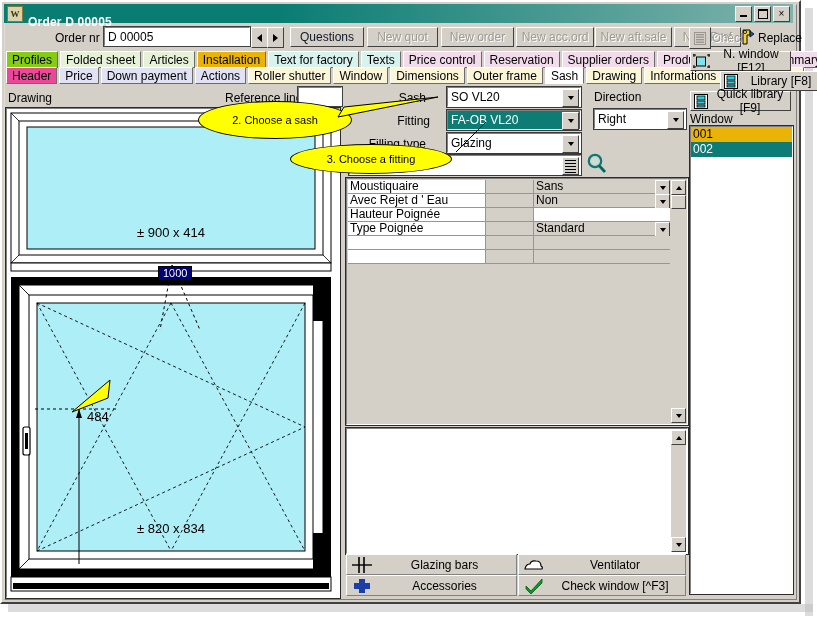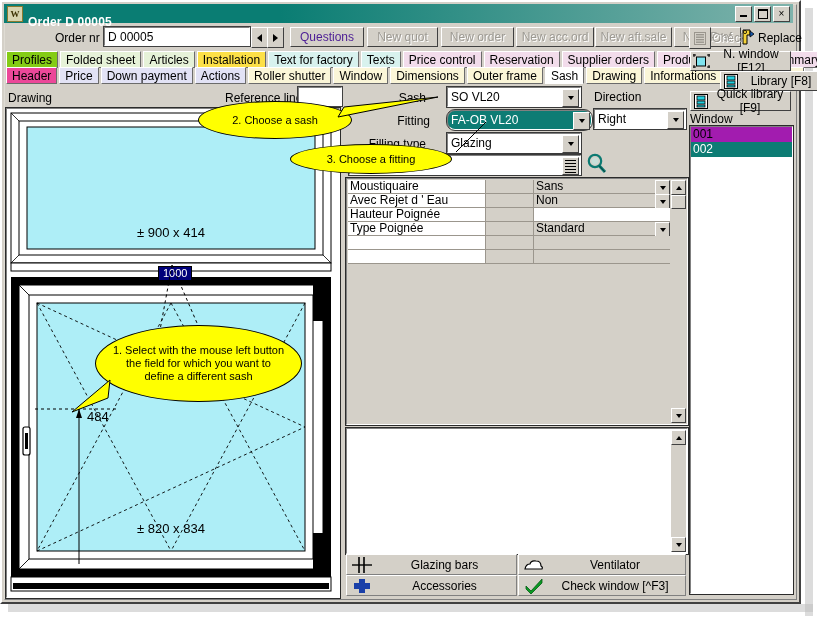--- a/index.html
+++ b/index.html
@@ -34,21 +34,21 @@
   .lbl-ordernr{position:absolute;left:49px;top:4px;font-size:12px;}
   .ordernr-box{position:absolute;left:98px;top:0px;width:146px;height:19px;background:#fff;
      border-top:1px solid #808080;border-left:1px solid #808080;border-right:1px solid #fff;border-bottom:1px solid #fff;
      outline:1px solid #404040;box-sizing:border-box;}
   .ordernr-val{position:absolute;left:3px;top:2px;font-size:12px;}
   .spin{position:absolute;top:0px;width:15px;height:19px;background:#d4d0c8;
      border-top:1px solid #fff;border-left:1px solid #fff;border-right:1px solid #404040;border-bottom:1px solid #404040;
      display:flex;align-items:center;justify-content:center;font-size:8px;}
   .btn{position:absolute;top:0px;height:20px;background:#d4d0c8;
      border-top:1px solid #fff;border-left:1px solid #fff;border-right:1px solid #404040;border-bottom:1px solid #404040;
-     display:flex;align-items:center;justify-content:center;font-size:12px;color:#4c1d95;box-sizing:border-box;}
+     display:flex;align-items:center;justify-content:center;font-size:12px;color:#0f172a;box-sizing:border-box;}
   .btn.disabled{color:#9d9a93;text-shadow:1px 1px 0 #fff;}
 
   
   .tabrow{position:absolute;height:17px;display:flex;}
   .tab{height:17px;line-height:16px;padding:0 5px;font-size:12px;margin-right:2px;
      border-top:1px solid #fff;border-left:1px solid #fff;border-right:1px solid #6b6b6b;border-bottom:1px solid #6b6b6b;
      box-sizing:border-box;white-space:nowrap;}
 
   
   .drawlabel{position:absolute;left:8px;top:91px;font-size:12px;}
@@ -113,21 +113,21 @@
 
   
   .sbtn2{position:absolute;height:20px;background:#d4d0c8;
      border-top:1px solid #fff;border-left:1px solid #fff;border-right:1px solid #404040;border-bottom:1px solid #404040;
      box-sizing:border-box;display:flex;align-items:center;font-size:12px;}
   .winlist-label{position:absolute;left:690px;top:112px;font-size:12px;}
   .winlist{position:absolute;left:690px;top:126px;width:101px;height:466px;background:#fff;
      border-top:1px solid #808080;border-left:1px solid #808080;border-right:1px solid #fff;border-bottom:1px solid #fff;
      outline:1px solid #2b2b2b;}
   .wl-item{height:15px;line-height:15px;font-size:12px;padding-left:2px;}
-  .wl-item.first{background:#a21caf;}
+  .wl-item.first{background:#eab308;}
   .wl-item.sel{background:#0d7c74;color:#fff;}
 
   
   .callout{position:absolute;background:#ffff00;border:1px solid #000;border-radius:50%;
      display:flex;align-items:center;justify-content:center;text-align:center;font-size:11px;line-height:13px;
      color:#000;z-index:40;}
   svg{display:block;}
 </style>
 </head>
 <body>
@@ -195,21 +195,21 @@
       <path d="M12 3 L16 6 L12 9 Z" fill="#1558b0" stroke="#000" stroke-width="0.8"></path>
       <circle cx="7" cy="4" r="1.6" fill="#f5d33a" stroke="#000" stroke-width="0.8"></circle>
     </svg>
   </div>
   <div style="position:absolute;left:758px;top:31px;font-size:12px;">Replace</div>
 
   <div class="tabrow" id="tabrow1" style="left:6px;top:51px;">
       <div class="tab" style="background: #84cc16;"><span>Profiles</span></div>
       <div class="tab" style="background: rgb(230, 242, 216);"><span>Folded sheet</span></div>
       <div class="tab" style="background: rgb(230, 242, 216);"><span>Articles</span></div>
-      <div class="tab" style="background: #fde047;"><span>Installation</span></div>
+      <div class="tab" style="background: #eab308;"><span>Installation</span></div>
       <div class="tab" style="background: rgb(216, 242, 238);"><span>Text for factory</span></div>
       <div class="tab" style="background: rgb(216, 242, 238);"><span>Texts</span></div>
       <div class="tab" style="background: rgb(242, 220, 235);"><span>Price control</span></div>
       <div class="tab" style="background: rgb(242, 220, 235);"><span>Reservation</span></div>
       <div class="tab" style="background: rgb(242, 220, 235);"><span>Supplier orders</span></div>
       <div class="tab" style="background: rgb(242, 220, 235);"><span>Production status</span></div>
       <div class="tab" style="background: rgb(242, 220, 235);"><span>Summary</span></div>
     </div>
 
   <div class="tabrow" id="tabrow2" style="left:6px;top:67px;">
@@ -289,23 +289,20 @@
     <div style="position:absolute;left:151px;top:157px;background:#00007a;color:#fff;font-size:11px;
          padding:0 4px;line-height:13px;border:1px solid #000;">1000</div>
   </div>
 
   <svg style="position:absolute;left:60px;top:250px;width:260px;height:150px;z-index:39;pointer-events:none;">
     <g stroke="#000" stroke-width="1" stroke-dasharray="3,3" fill="none">
       <line x1="112" y1="15" x2="100" y2="80"></line>
       <line x1="112" y1="15" x2="140" y2="80"></line>
     </g>
   </svg>
-  <div class="callout" style="left:95px;top:325px;width:205px;height:75px;">
-    <span style="padding:0 14px;">1. Select with the mouse left button the field for which you want to define a different sash</span>
-  </div>
   <svg style="position:absolute;left:60px;top:370px;width:70px;height:50px;z-index:41;pointer-events:none;">
     <polygon points="50,10 12,42 48,28" fill="#ffff00" stroke="#000" stroke-width="1"></polygon>
   </svg>
 
   <div class="callout" style="left:198px;top:101px;width:152px;height:36px;">
     <span>2. Choose a sash</span>
   </div>
   <svg style="position:absolute;left:320px;top:95px;width:130px;height:30px;z-index:41;pointer-events:none;">
     <polygon points="18,22 118,2 24,12" fill="#ffff00" stroke="#000" stroke-width="1"></polygon>
   </svg>
@@ -319,21 +316,21 @@
 
   <div class="flabel" style="left:350px;top:91px;width:76px;">Sash</div>
   <div class="combo" style="left:447px;top:87px;width:134px;">
     <div class="cval">SO VL20</div>
     <div class="carr">
         <span class="arrdn"></span>
       </div>
   </div>
 
   <div class="flabel" style="left:350px;top:114px;width:80px;">Fitting</div>
-  <div class="combo sel" style="left:447px;top:110px;width:145px;border-radius:8px;">
+  <div class="combo sel" style="left:447px;top:110px;width:134px;">
     <div class="cval">FA-OB VL20</div>
     <div class="carr">
         <span class="arrdn"></span>
       </div>
   </div>
 
   <div class="flabel" style="left:336px;top:137px;width:90px;">Filling type</div>
   <div class="combo" style="left:447px;top:133px;width:134px;">
     <div class="cval">Glazing</div>
     <div class="carr">

